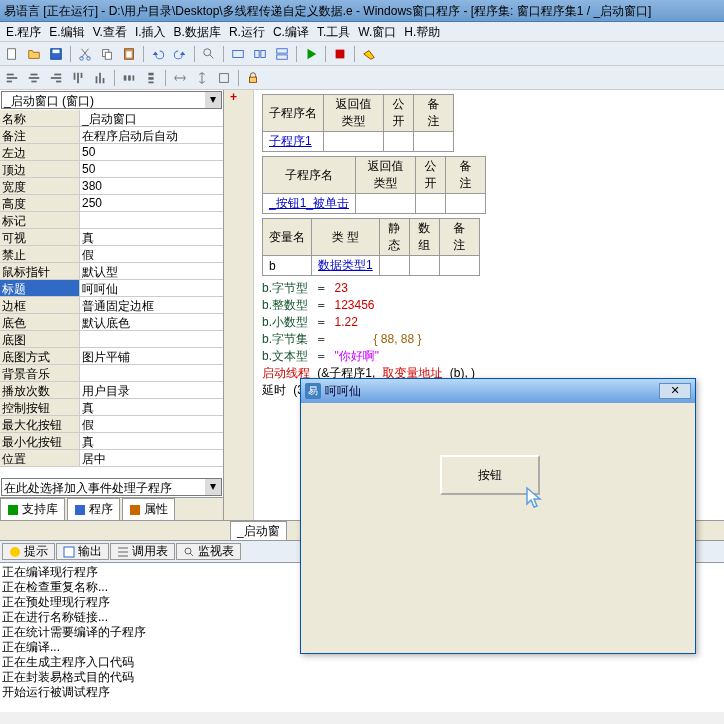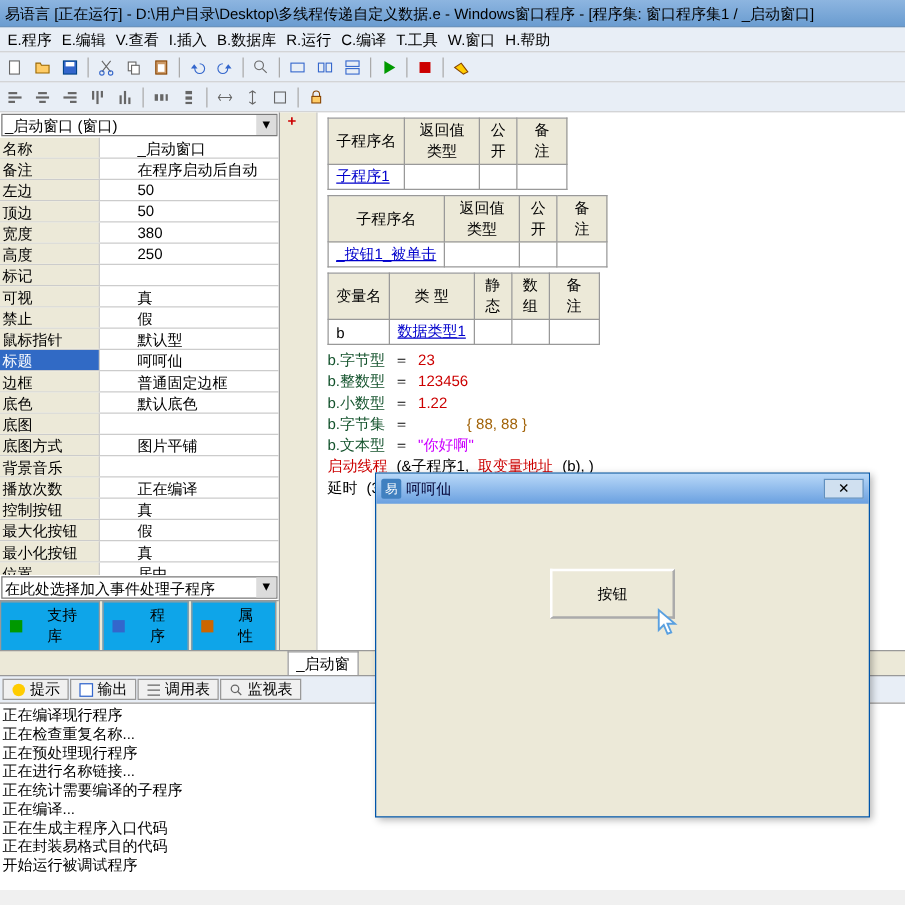--- a/index.html
+++ b/index.html
@@ -13,23 +13,23 @@
 .sep { width: 1px; height: 16px; background: #aaa; margin: 0 2px; }
 .main { display: flex; height: 430px; }
 .left-panel { width: 224px; background: #fff; border-right: 1px solid #999; display: flex; flex-direction: column; }
 .combo { border: 1px solid #7a7a7a; height: 18px; margin: 1px; display: flex; background: #fff; }
 .combo-text { flex: 1; padding: 1px 2px; }
 .combo-btn { width: 16px; background: #dcdcdc; text-align: center; cursor: pointer; }
 .prop-grid { flex: 1; overflow: hidden; }
 .prop-row { display: flex; height: 17px; border-bottom: 1px solid #ccc; }
 .prop-row.sel .prop-label { background: #316ac5; color: #fff; }
 .prop-label { width: 80px; background: #ece9d8; padding: 1px 2px; border-right: 1px solid #ccc; overflow: hidden; }
-.prop-val { flex: 1; padding: 1px 2px; overflow: hidden; margin-left: 28px; }
+.prop-val { flex: 1; padding: 1px 2px; overflow: hidden; }
 .tabs { display: flex; background: #ece9d8; border-top: 1px solid #999; }
-.tab { padding: 2px 6px; border: 1px solid #999; border-bottom: none; margin-right: 2px; background: #0ea5e9; display: flex; align-items: center; gap: 19px; }
+.tab { padding: 2px 6px; border: 1px solid #999; border-bottom: none; margin-right: 2px; background: #ffffff; display: flex; align-items: center; gap: 3px; }
 .tab-icon { width: 12px; height: 12px; }
 .code-area { flex: 1; background: #fff; padding: 4px; position: relative; }
 .gutter { position: absolute; left: 0; top: 0; bottom: 0; width: 30px; background: #ece9d8; border-right: 1px solid #ccc; }
 .code-content { margin-left: 34px; }
 .tbl { border-collapse: collapse; margin-bottom: 4px; }
 .tbl td, .tbl th { border: 1px solid #999; padding: 1px 6px; height: 18px; font-weight: normal; }
 .tbl th { background: #ece9d8; }
 .blue-cell { color: #0000cc; text-decoration: underline; }
 .code-line { line-height: 17px; font-family: SimSun, monospace; }
 .code-line .mem { color: #14532d; }
@@ -308,21 +308,21 @@
         <div class="prop-row">
           <div class="prop-label">底图方式</div>
           <div class="prop-val">图片平铺</div>
         </div>
         <div class="prop-row">
           <div class="prop-label">背景音乐</div>
           <div class="prop-val"></div>
         </div>
         <div class="prop-row">
           <div class="prop-label">播放次数</div>
-          <div class="prop-val">正在编译</div>
+          <div class="prop-val">用户目录</div>
         </div>
         <div class="prop-row">
           <div class="prop-label">控制按钮</div>
           <div class="prop-val">真</div>
         </div>
         <div class="prop-row">
           <div class="prop-label">最大化按钮</div>
           <div class="prop-val">假</div>
         </div>
         <div class="prop-row">

